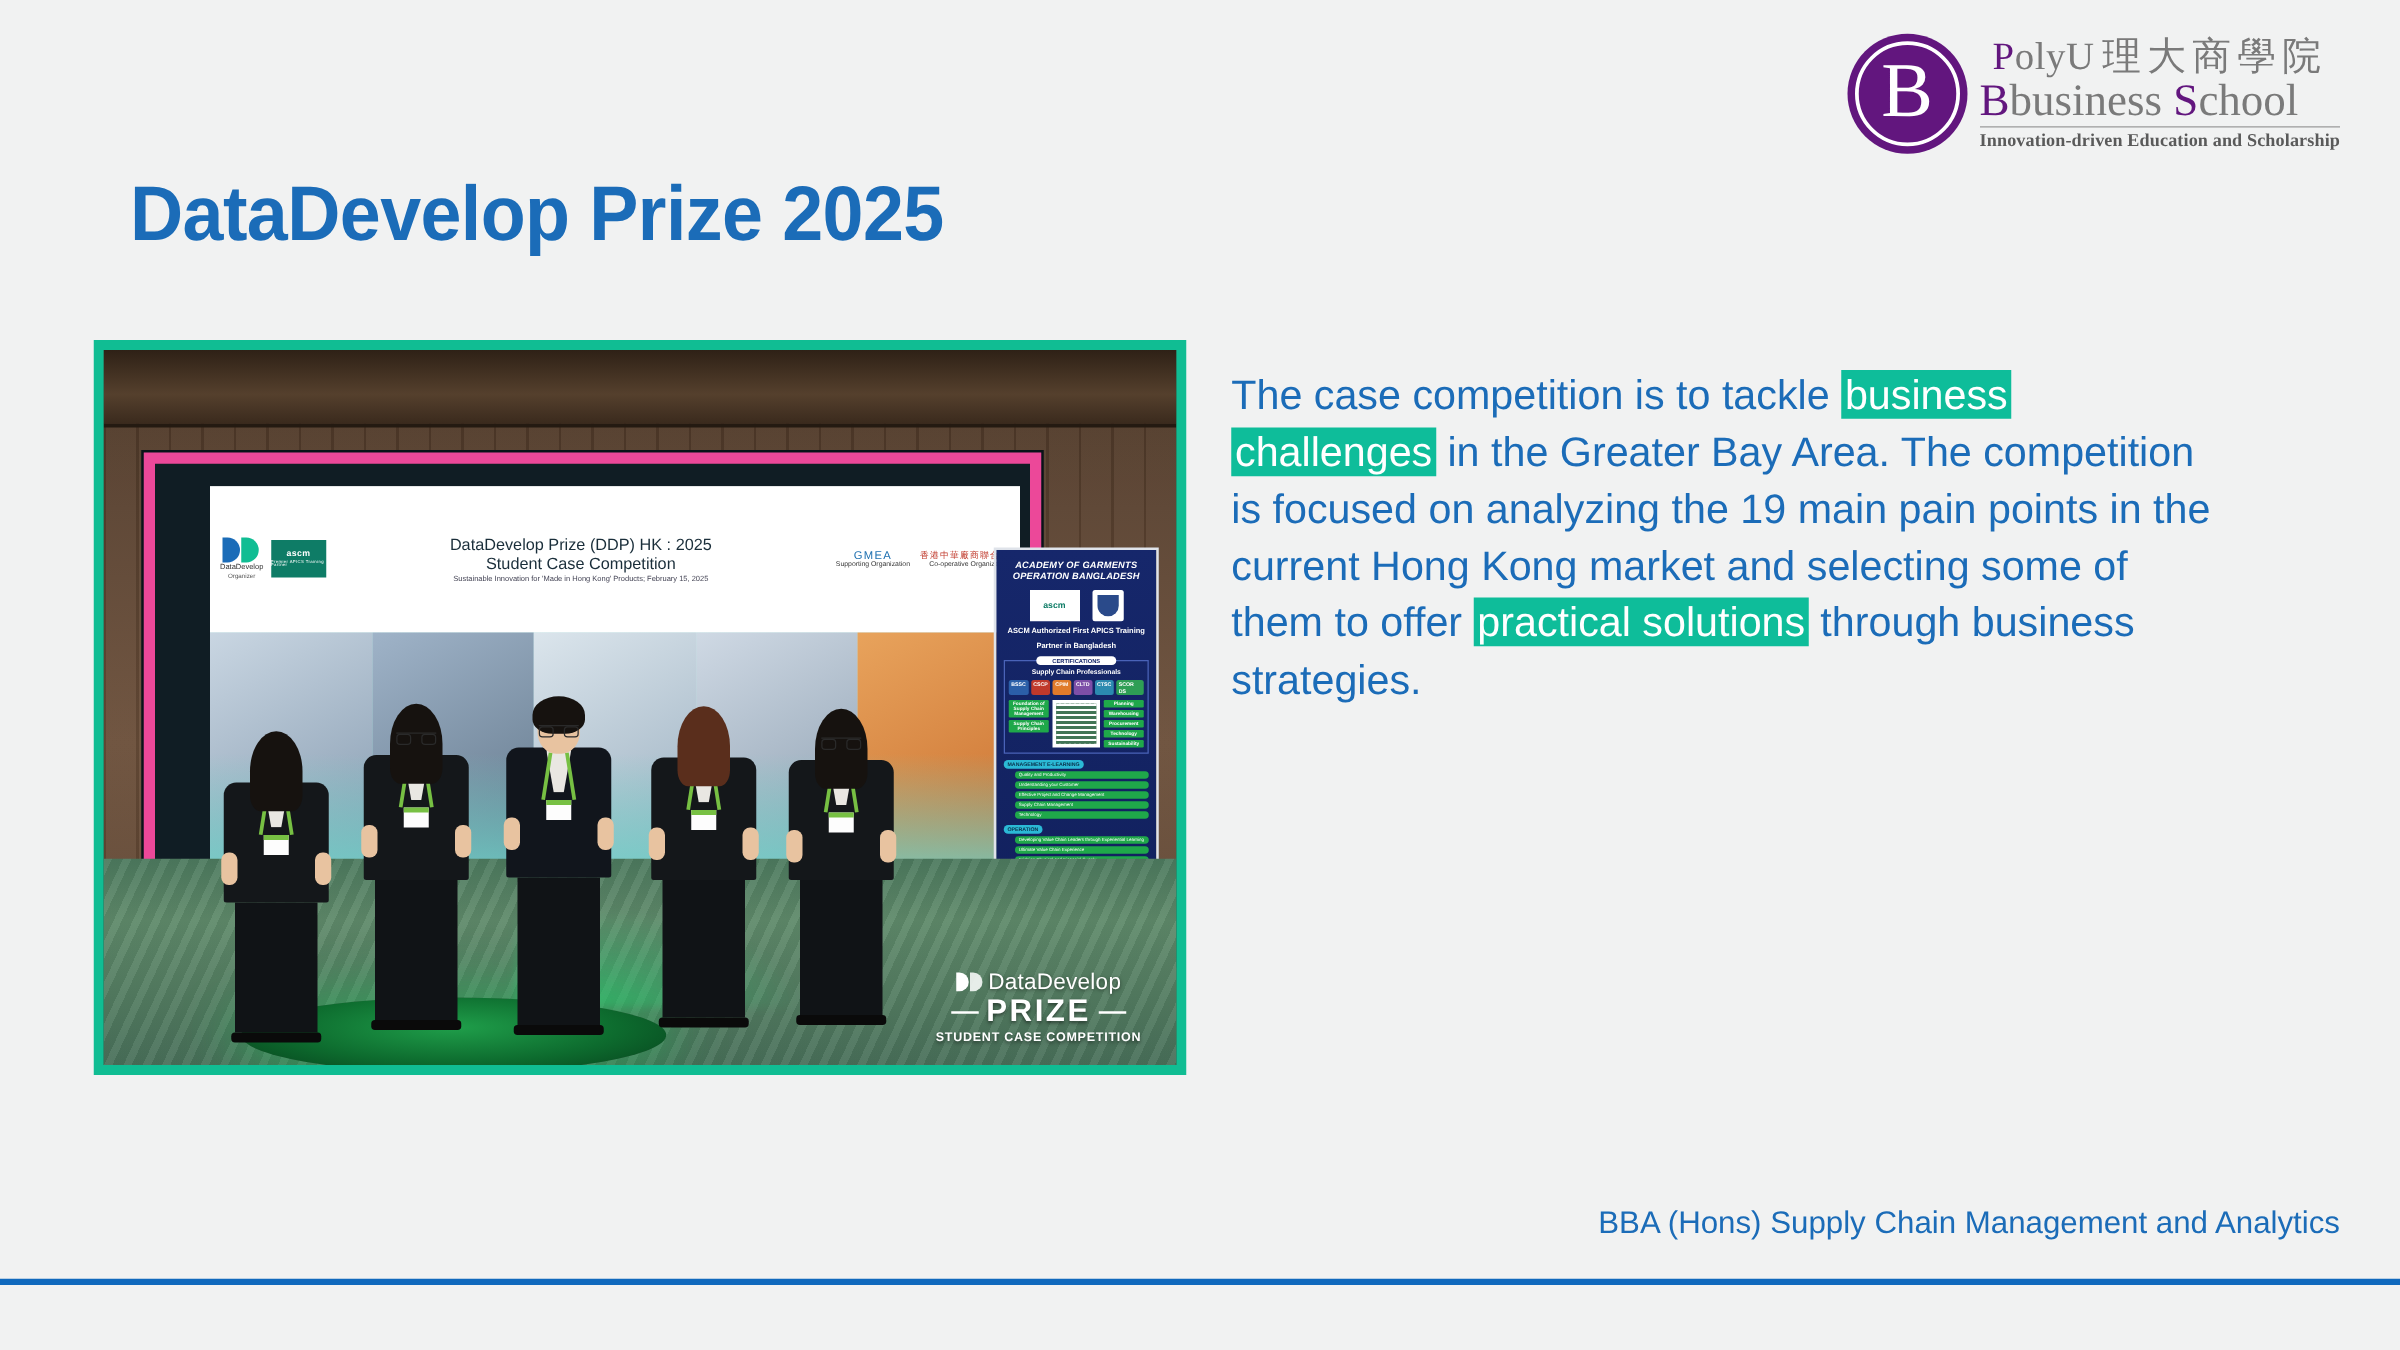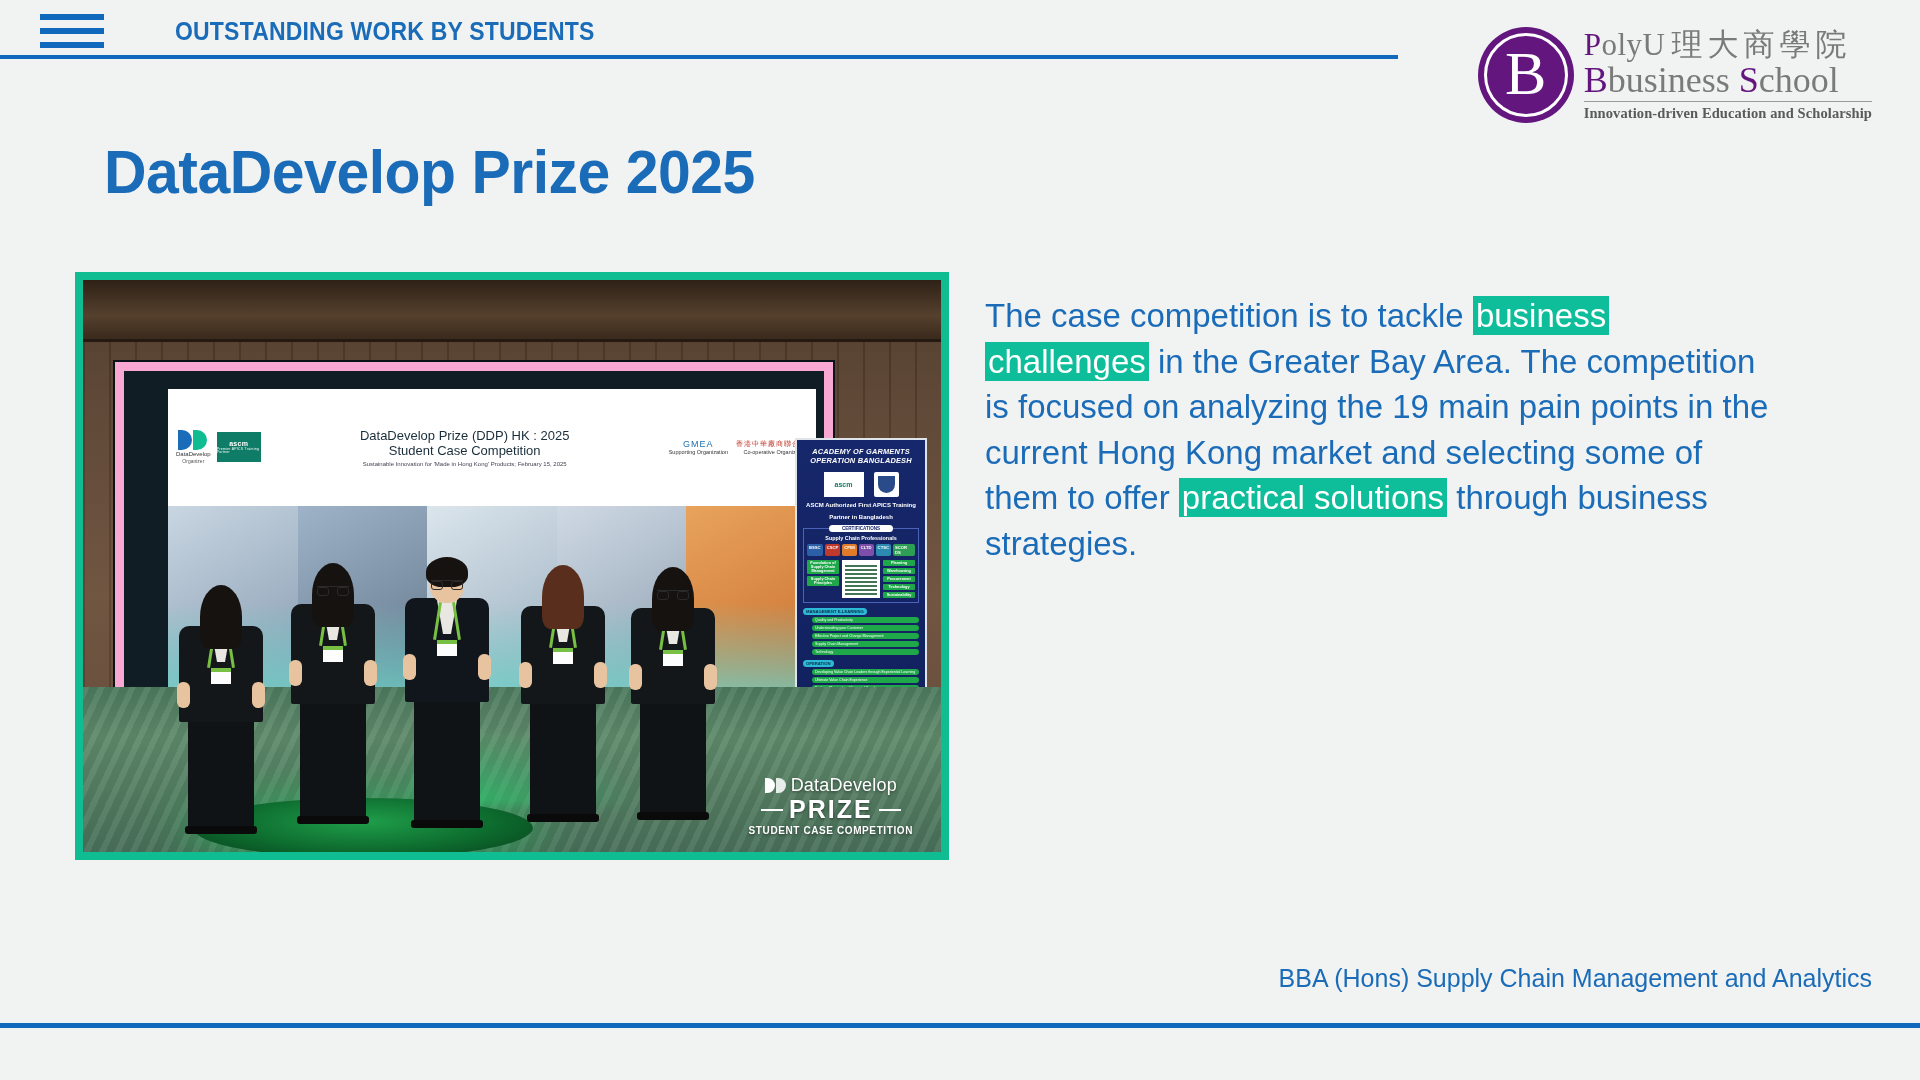--- a/index.html
+++ b/index.html
@@ -101,20 +101,21 @@
     font-weight: 400;
     margin-top: -4px;
   }
   .logo-text { display: flex; flex-direction: column; line-height: 1; }
   .logo-line1 {
     font-family: "Liberation Serif", serif;
     font-size: 31px;
     color: #7a7a7a;
     letter-spacing: 0.5px;
     white-space: nowrap;
+    text-align: center;
   }
   .logo-line1 .pp { color: #62167e; }
   .logo-line1 .cjk { letter-spacing: 5px; margin-left: 6px; }
   .logo-line2 {
     font-family: "Liberation Serif", serif;
     font-size: 36px;
     color: #7a7a7a;
     margin-top: 2px;
     padding-bottom: 3px;
     border-bottom: 1px solid #9a9a9a;
@@ -178,21 +179,21 @@
     border-bottom: 3px solid #241a11;
   }
   
   .led-screen {
     position: absolute;
     left: 32px;
     top: 82px;
     width: 718px;
     height: 360px;
     background: #101d24;
-    border: 9px solid #f9a8d4;
+    border: 9px solid #ec4899;
     box-shadow: 0 0 0 2px #0a1318;
   }
   .led-inner {
     position: absolute;
     left: 44px; top: 18px; right: 8px; bottom: 0;
     background: linear-gradient(180deg,#ffffff 0%, #ffffff 36%, #bfe7e4 36%, #8fd9d4 100%);
     overflow: hidden;
   }
   .led-banner {
     position: relative;
@@ -392,29 +393,20 @@
     width: 1920px;
     height: 5px;
     background: #1069bd;
   }
 </style>
 </head>
 <body>
 
 <div class="slide">
 
-  <div class="header">
-    <div class="hamburger-icon">
-      <span></span>
-      <span></span>
-      <span></span>
-    </div>
-    <div class="header-title">OUTSTANDING WORK BY STUDENTS</div>
-    <div class="header-rule"></div>
-  </div>
 
   <div class="logo-block">
     <div class="logo-mark">
       <span class="logo-mark-letter">B</span>
     </div>
     <div class="logo-text">
       <div class="logo-line1"><span class="pp">P</span><span>olyU</span><span class="cjk">理大商學院</span></div>
       <div class="logo-line2"><span class="pp">B</span><span>business </span><span class="pp">S</span><span>chool</span></div>
       <div class="logo-line3">Innovation-driven Education and Scholarship</div>
     </div>

